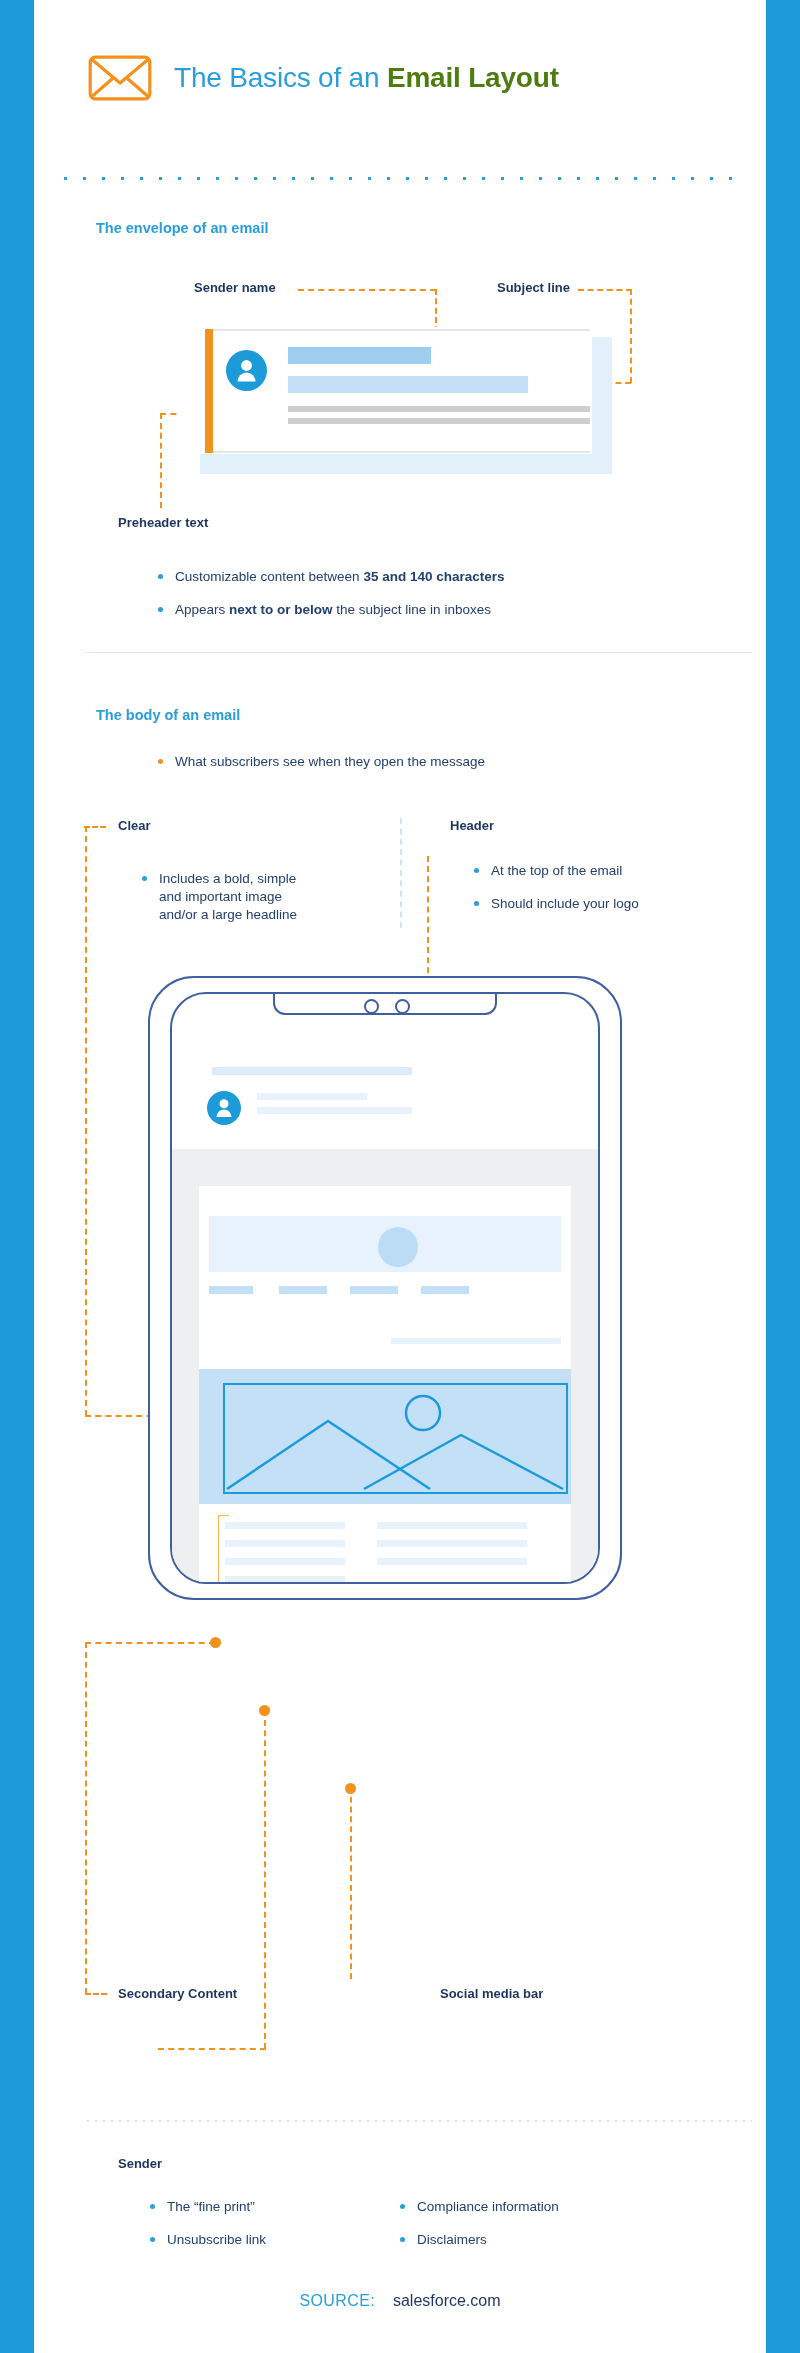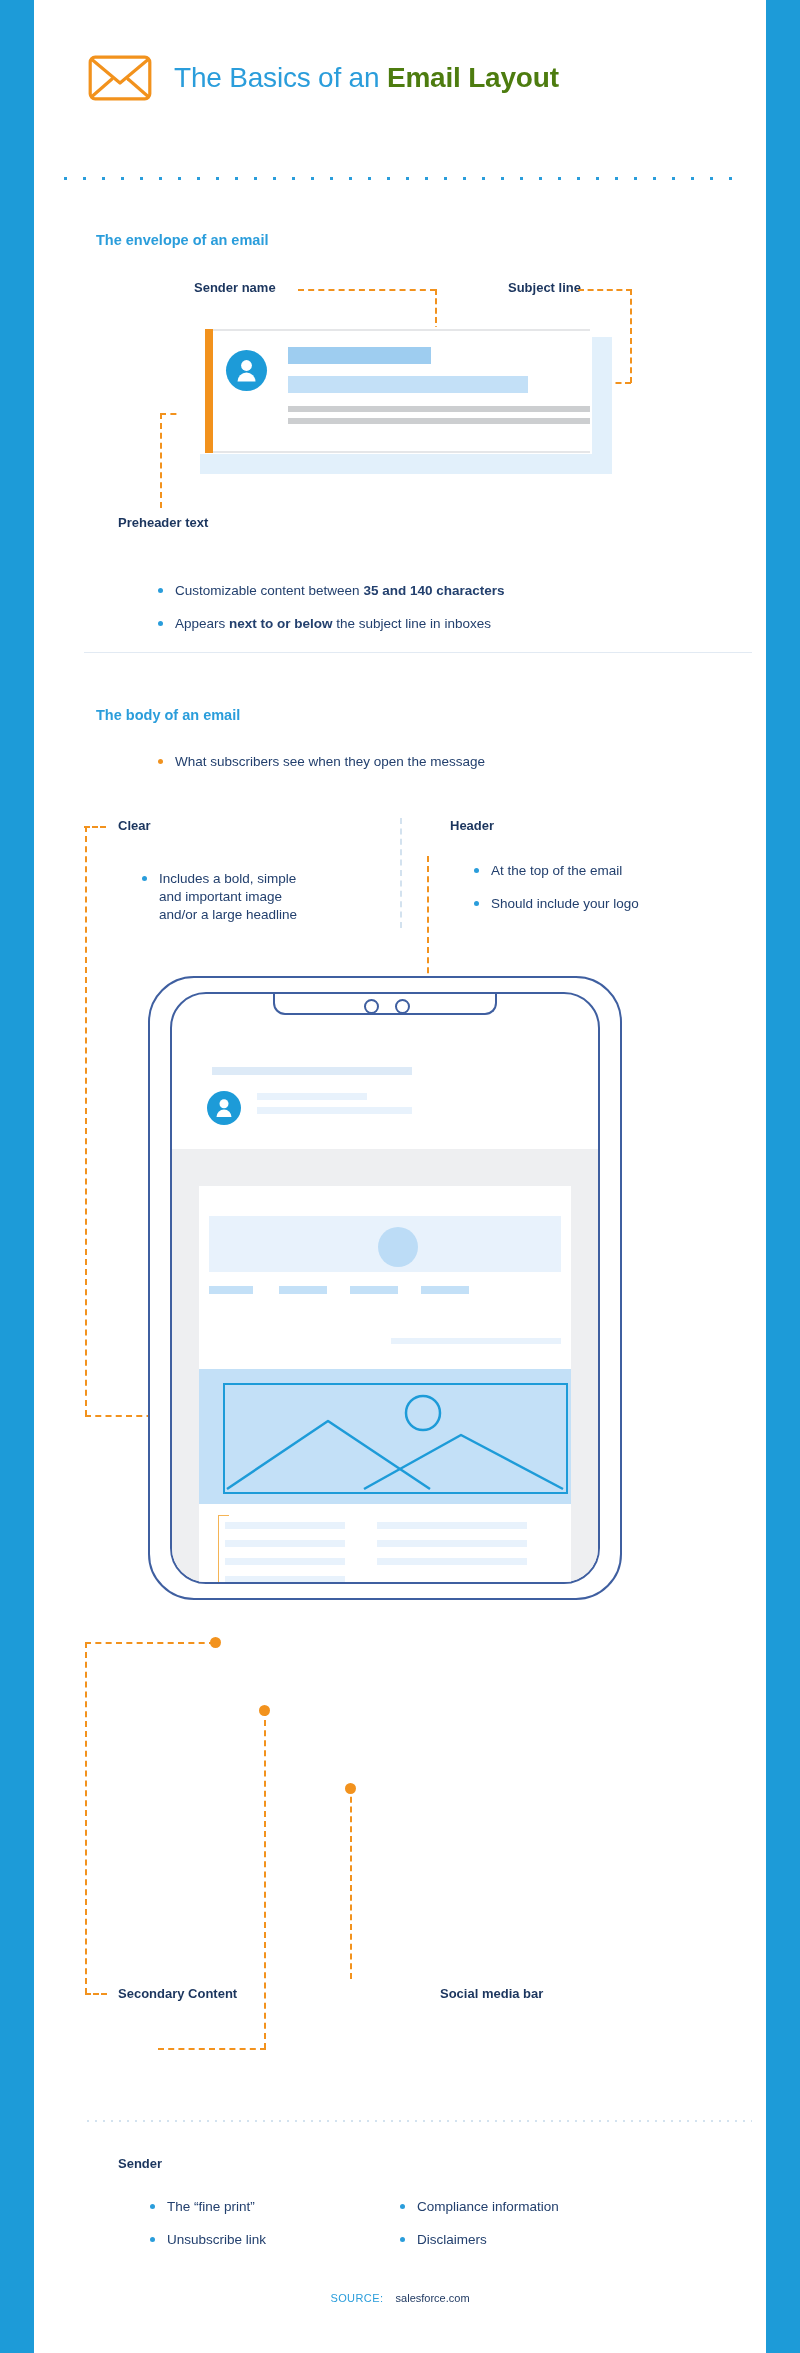--- a/index.html
+++ b/index.html
@@ -174,21 +174,21 @@
   .bracket {
     position:absolute;
     border:1.5px solid #f5b455;
     border-right: none;
   }
 
   .source-line {
     position:absolute;
     left:0; width:800px;
     text-align:center;
-    font-size:11px;
+    font-size:16px;
   }
   .source-label { color:#2a9ddb; letter-spacing:0.4px; }
   .source-val   { color:#1b355e; }
 </style>
 </head>
 <body>
 
 <div id="page">
 
   <div class="edge-bar left"></div>
@@ -201,24 +201,24 @@
         <path d="M4.5 5 L32 28 L59.5 5" fill="none" stroke="#f2921d" stroke-width="3.2" stroke-linecap="round" stroke-linejoin="round"></path>
         <path d="M4.5 41 L24 24" fill="none" stroke="#f2921d" stroke-width="3.2" stroke-linecap="round"></path>
         <path d="M59.5 41 L40 24" fill="none" stroke="#f2921d" stroke-width="3.2" stroke-linecap="round"></path>
       </svg>
     </span>
     <div class="title"><span>The Basics of an </span><b>Email Layout</b></div>
   </div>
 
   <div class="dotted-rule"></div>
 
-  <div class="sec-title" style="left:96px; top:232px;">The envelope of an email</div>
+  <div class="sec-title" style="left:96px; top:220px;">The envelope of an email</div>
 
   <div class="lbl" style="left:194px; top:280px;">Sender name</div>
-  <div class="lbl" style="left:508px; top:280px;">Subject line</div>
+  <div class="lbl" style="left:497px; top:280px;">Subject line</div>
   <div class="lbl" style="left:118px; top:515px;">Preheader text</div>
 
   <div class="dashh" style="left:298px; top:289px; width:138px;"></div>
   <div class="dashv" style="left:435px; top:289px; height:62px;"></div>
   <div class="dot" style="left:430px; top:348px;"></div>
 
   <div class="dashh" style="left:578px; top:289px; width:54px;"></div>
   <div class="dashv" style="left:630px; top:289px; height:94px;"></div>
   <div class="dashh" style="left:530px; top:382px; width:101px;"></div>
   <div class="dot" style="left:524px; top:377px;"></div>
@@ -238,21 +238,21 @@
         <circle cx="20.5" cy="15.5" r="5.4" fill="#ffffff"></circle>
         <path d="M11.5 31.5 a9 9 0 0 1 18 0 z" fill="#ffffff"></path>
       </svg>
     </div>
     <div class="bar" style="left:288px; top:347px; width:143px; height:17px; background:#9ecdf0;"></div>
     <div class="bar" style="left:288px; top:376px; width:240px; height:17px; background:#c3e0f7;"></div>
     <div class="bar" style="left:288px; top:406px; width:302px; height:6px; background:#ccced0;"></div>
     <div class="bar" style="left:288px; top:418px; width:302px; height:6px; background:#ccced0;"></div>
   </div>
 
-  <div class="bl" style="left:158px; top:568px; width:480px;margin-top:14px;">
+  <div class="bl" style="left:158px; top:568px; width:480px;">
     <ul>
       <li><span>Customizable content between </span><b>35 and 140 characters</b><span></span></li>
       <li><span>Appears </span><b>next to or below</b><span> the subject line in inboxes</span></li>
     </ul>
   </div>
 
   <div class="hr-light" style="left:84px; top:652px; width:668px;"></div>
 
   <div class="sec-title" style="left:96px; top:707px;">The body of an email</div>
 

